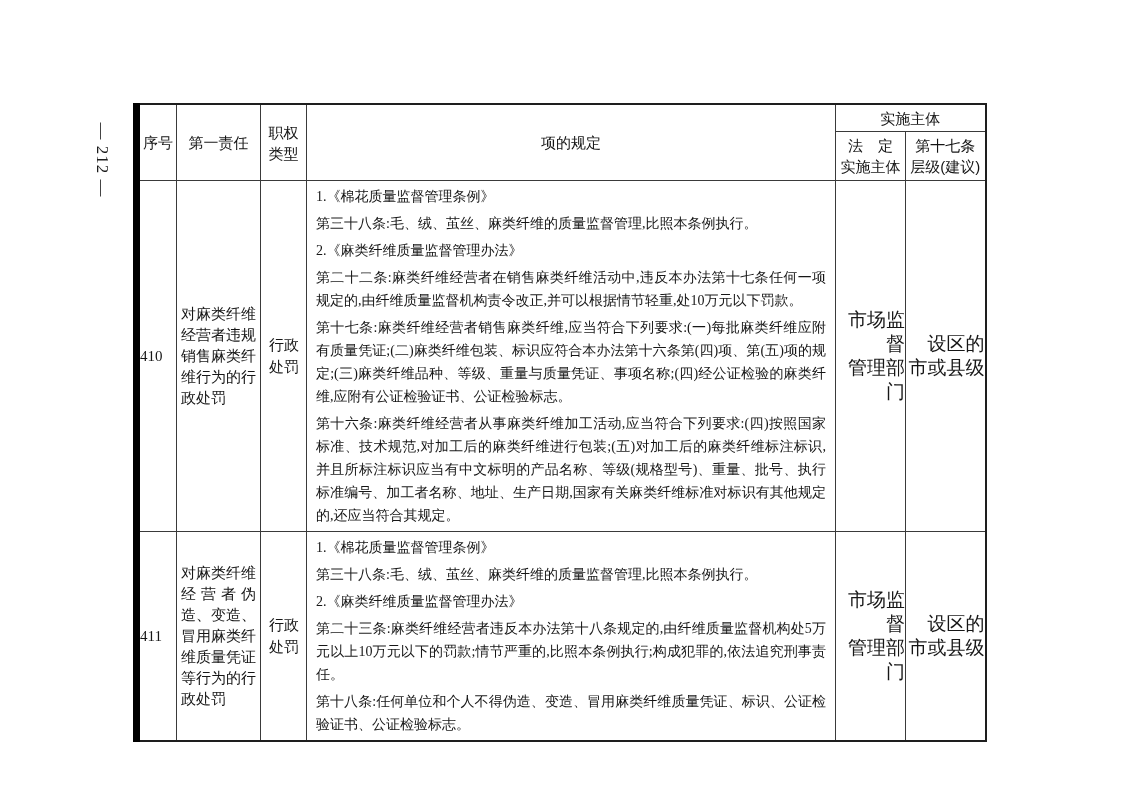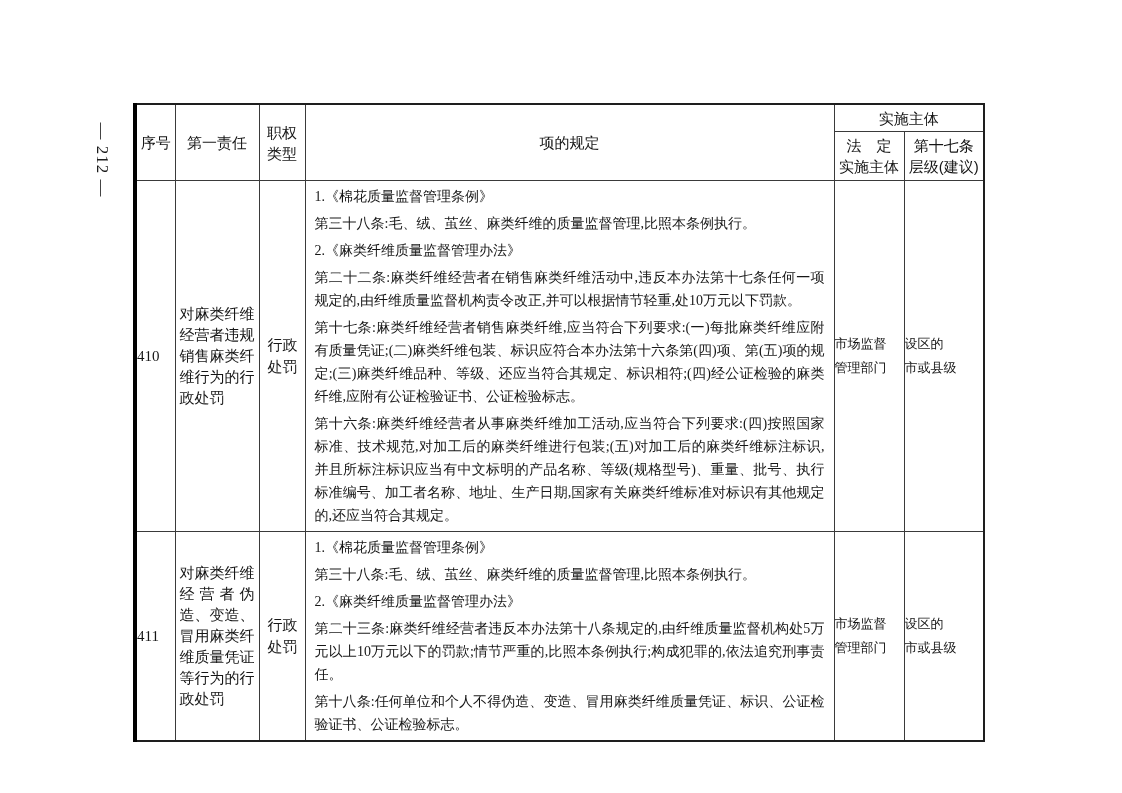--- a/index.html
+++ b/index.html
@@ -12,36 +12,36 @@
   .pageno{position:absolute;left:50px;top:146px;width:96px;height:28px;
           transform:rotate(90deg);transform-origin:center center;
           font-size:17px;letter-spacing:1px;color:#1c1c1c;text-align:center;white-space:nowrap;}
 
   
   table.doc{position:absolute;left:133px;top:103px;width:849px;
             border-collapse:collapse;table-layout:fixed;}
   table.doc td, table.doc th{border:1px solid #3a3a3a;padding:0;vertical-align:middle;
             font-weight:normal;overflow:hidden;}
   table.doc{border:2px solid #1e1e1e;}
-  table.doc .outerL{border-left:4px solid #000000;}
+  table.doc .outerL{border-left:7px solid #000000;}
   table.doc .outerR{border-right:2px solid #1e1e1e;}
 
   th.hd{font-family:"Liberation Sans","DejaVu Sans",sans-serif;font-weight:bold;
         font-size:15px;text-align:center;color:#141414;line-height:21px;}
   .hd-line{display:block;}
 
   td.c-seq{font-size:15px;}
   td.c-name{font-size:15px;line-height:21px;}
   td.c-name .nm{display:block;margin:0 4px;text-align:justify;text-align-last:left;}
   td.c-power{font-size:15px;text-align:right;line-height:22px;}
   td.c-power .pw{display:block;margin:0 7px;}
   td.c-basis{font-size:14px;line-height:23px;}
   td.c-basis .wrap{margin:0 5px;}
   td.c-basis p{margin:4px;text-align:justify;text-align-last:left;}
-  td.c-sub,td.c-lvl{font-size:13px;text-align:left;line-height:24px;}
+  td.c-sub,td.c-lvl{font-size:19px;text-align:right;line-height:24px;}
   .cell-line{display:block;}
 </style>
 </head>
 <body>
 
 <div class="page">
 
   <div class="pageno">— 212 —</div>
 
   <table class="doc">
@@ -94,21 +94,21 @@
         </td>
         <td class="c-power">
           <span class="pw">行政处罚</span>
         </td>
         <td class="c-basis">
           <div class="wrap">
             <p>1.《棉花质量监督管理条例》</p>
             <p>第三十八条:毛、绒、茧丝、麻类纤维的质量监督管理,比照本条例执行。</p>
             <p>2.《麻类纤维质量监督管理办法》</p>
             <p>第二十二条:麻类纤维经营者在销售麻类纤维活动中,违反本办法第十七条任何一项规定的,由纤维质量监督机构责令改正,并可以根据情节轻重,处10万元以下罚款。</p>
-            <p>第十七条:麻类纤维经营者销售麻类纤维,应当符合下列要求:(一)每批麻类纤维应附有质量凭证;(二)麻类纤维包装、标识应符合本办法第十六条第(四)项、第(五)项的规定;(三)麻类纤维品种、等级、还应当符合其规定、标识相符;(四)经公证检验的麻类纤维,应附有公证检验证书、公证检验标志。</p>
+            <p>第十七条:麻类纤维经营者销售麻类纤维,应当符合下列要求:(一)每批麻类纤维应附有质量凭证;(二)麻类纤维包装、标识应符合本办法第十六条第(四)项、第(五)项的规定;(三)麻类纤维品种、等级、重量与质量凭证、事项名称;(四)经公证检验的麻类纤维,应附有公证检验证书、公证检验标志。</p>
             <p>第十六条:麻类纤维经营者从事麻类纤维加工活动,应当符合下列要求:(四)按照国家标准、技术规范,对加工后的麻类纤维进行包装;(五)对加工后的麻类纤维标注标识,并且所标注标识应当有中文标明的产品名称、等级(规格型号)、重量、批号、执行标准编号、加工者名称、地址、生产日期,国家有关麻类纤维标准对标识有其他规定的,还应当符合其规定。</p>
           </div>
         </td>
         <td class="c-sub">
           <span class="cell-line">市场监督</span>
           <span class="cell-line">管理部门</span>
         </td>
         <td class="c-lvl outerR">
           <span class="cell-line">设区的</span>
           <span class="cell-line">市或县级</span>

